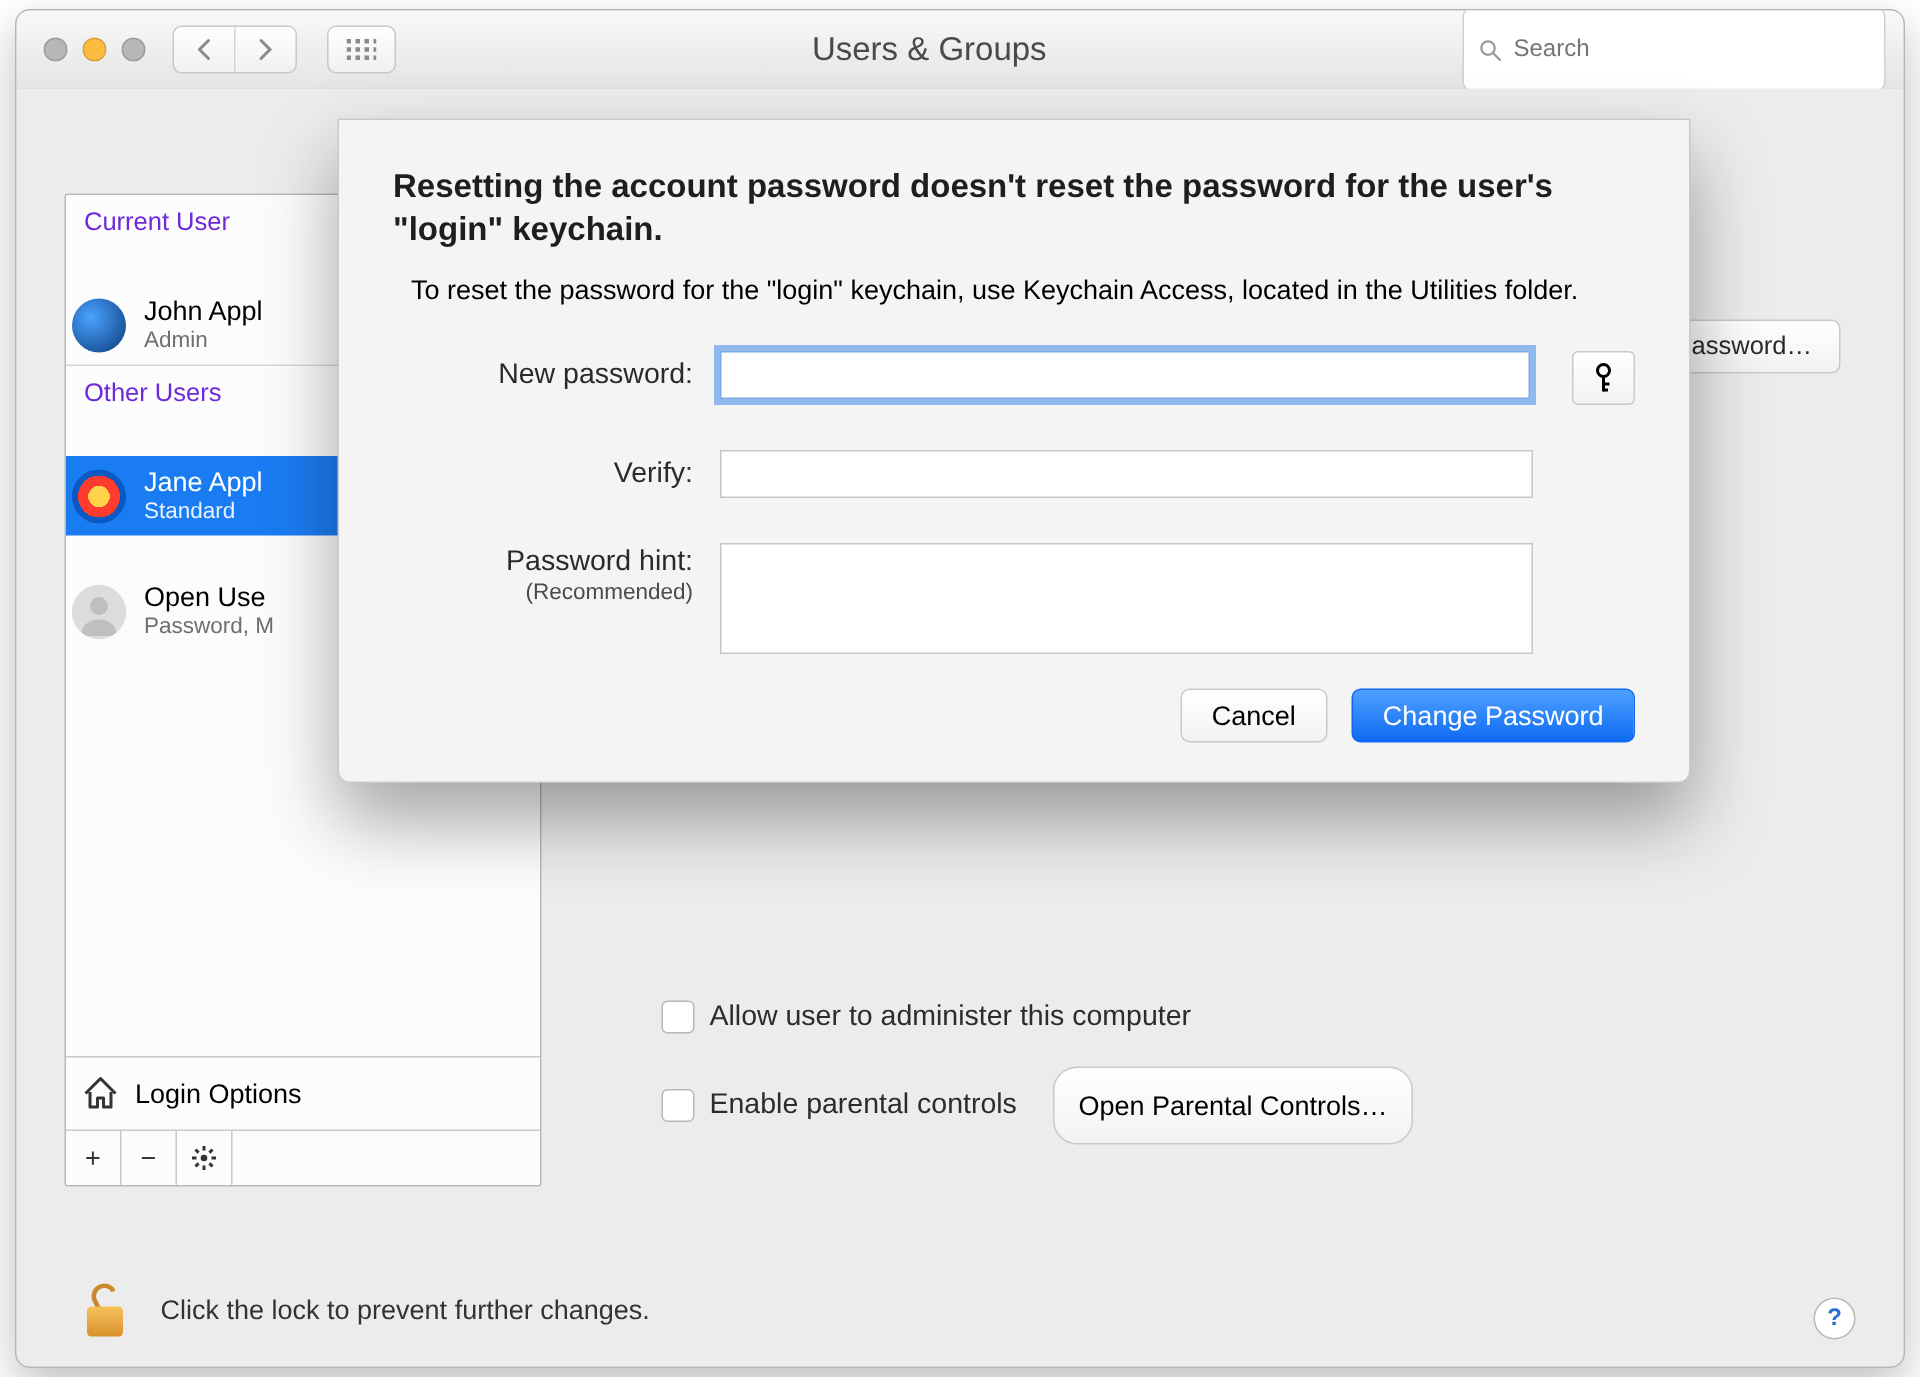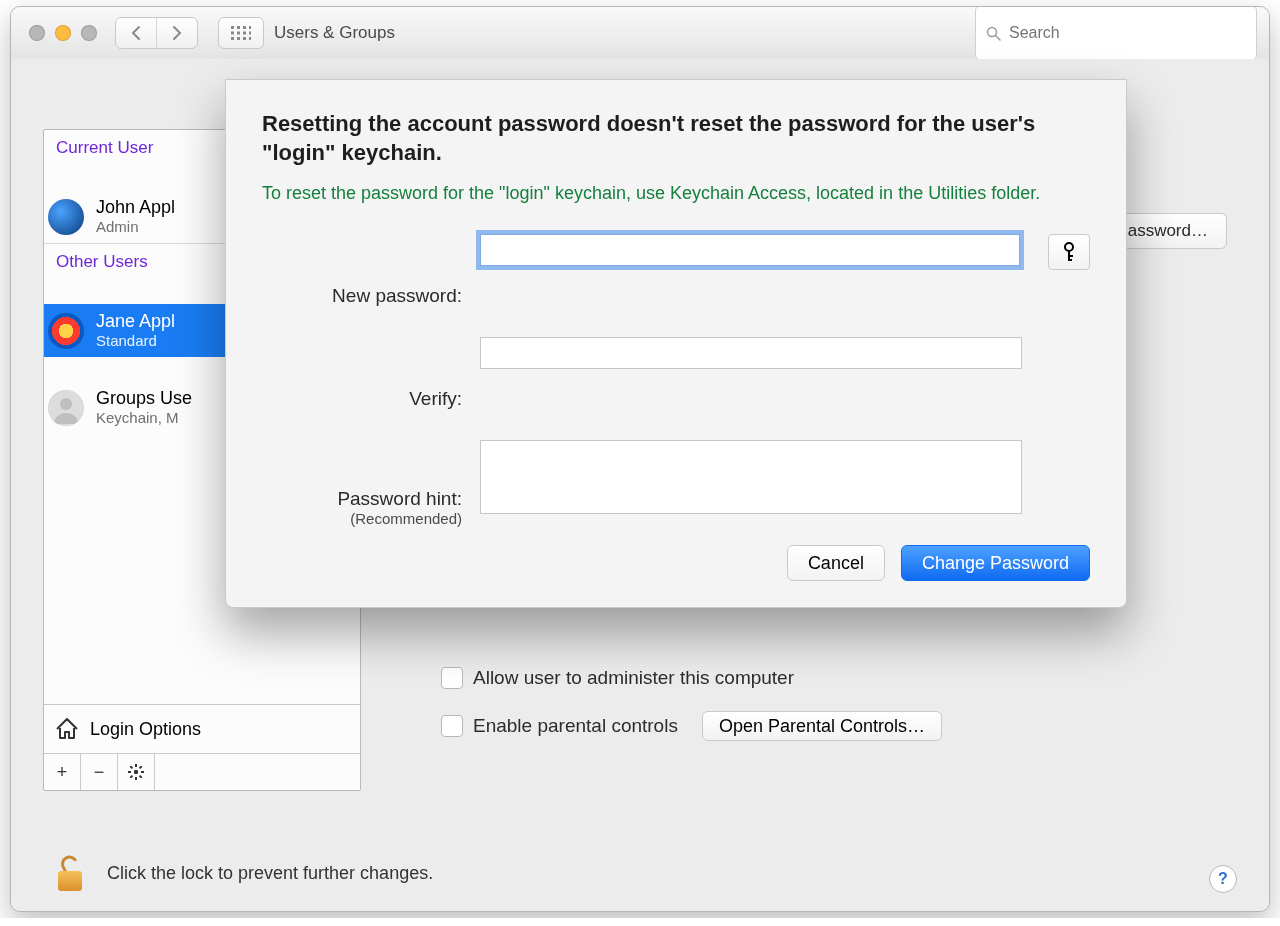--- a/index.html
+++ b/index.html
@@ -5,21 +5,21 @@
 html,body{margin:0;padding:0;font-family:-apple-system,"Helvetica Neue",Helvetica,Arial,sans-serif;background:#fff;}
 .window{width:1258px;height:904px;margin:6px auto;border:1px solid #b5b5b5;border-radius:10px;overflow:hidden;box-shadow:0 12px 30px rgba(0,0,0,.25);position:relative;background:#ececec;}
 .titlebar{height:52px;background:linear-gradient(#f9f9f9,#e4e4e4);border-bottom:1px solid #c0c0c0;display:flex;align-items:center;padding:0 12px;gap:10px;}
 .traffic{display:flex;gap:10px;margin-right:8px;padding-left:6px;}
 .dot{width:14px;height:14px;border-radius:50%;border:1px solid rgba(0,0,0,.15);}
 .dot.red{background:#b7b7b7;} .dot.yellow{background:#fdbc40;} .dot.green{background:#b7b7b7;}
 .tb-group{display:flex;border:1px solid #c8c8c8;border-radius:6px;background:linear-gradient(#ffffff,#f0f0f0);height:30px;}
 .tb-btn{width:40px;display:flex;align-items:center;justify-content:center;color:#8a8a8a;}
 .tb-btn+.tb-btn{border-left:1px solid #d5d5d5;}
 .grid-btn{width:44px;height:30px;border:1px solid #c8c8c8;border-radius:6px;background:linear-gradient(#ffffff,#f0f0f0);display:flex;align-items:center;justify-content:center;color:#8a8a8a;margin-left:10px;}
-.title{flex:1;text-align:left;font-size:17px;color:#4a4a4a;}
+.title{flex:1;text-align:center;font-size:22px;color:#4a4a4a;}
 .searchwrap{width:260px;height:30px;border:1px solid #d0d0d0;border-radius:6px;background:#fff;display:flex;align-items:center;gap:6px;padding:12px 10px;color:#9a9a9a;font-size:16px;}
 .content{position:absolute;top:52px;left:0;right:0;bottom:0;background:#ececec;}
 .sidebar{position:absolute;left:32px;top:70px;width:316px;height:660px;background:#fcfcfc;border:1px solid #b9b9b9;border-radius:2px;display:flex;flex-direction:column;}
 .sec-label{padding:8px 12px;color:#6d28d9;font-size:17px;}
 .divider{height:1px;background:#d8d8d8;}
 .urow{display:flex;align-items:center;gap:12px;padding:8px 4px;margin-top:24px;}
 .urow.selected{background:#1a7cf3;color:#fff;}
 .avatar{width:36px;height:36px;border-radius:50%;background:#cfcfcf;flex:none;overflow:hidden;display:flex;align-items:center;justify-content:center;}
 .avatar.earth{background:radial-gradient(circle at 35% 35%,#4aa3ff,#0a3a7a);} 
 .avatar.target{background:radial-gradient(circle,#ffd24a 0 28%,#ff3b30 28% 55%,#0a58c2 55% 100%);} 
@@ -29,29 +29,29 @@
 .urow.selected .urole{color:#e8f1ff;}
 .flexcol{display:flex;flex-direction:column;}
 .spacer{flex:1;}
 .login-opt{border-top:1px solid #c9c9c9;height:48px;display:flex;align-items:center;gap:10px;padding:0 10px;font-size:18px;}
 .small-tools{border-top:1px solid #c9c9c9;height:36px;display:flex;}
 .small-tools .cell{width:36px;border-right:1px solid #c9c9c9;display:flex;align-items:center;justify-content:center;font-size:18px;color:#333;}
 .reset-btn{position:absolute;right:42px;top:154px;height:36px;border:1px solid #c9c9c9;border-radius:6px;background:linear-gradient(#ffffff,#f2f2f2);padding:0 18px;font-size:17px;color:#2a2a2a;display:flex;align-items:center;}
 .checks{position:absolute;left:430px;top:608px;}
 .ck{display:flex;align-items:center;gap:10px;font-size:19px;color:#2c2c2c;margin-bottom:22px;}
 .box{width:20px;height:20px;border:1px solid #b8b8b8;border-radius:4px;background:#fff;}
-.pbtn{height:30px;border:1px solid #c9c9c9;border-radius:6px;background:linear-gradient(#ffffff,#f2f2f2);padding:0 16px;font-size:18px;margin-left:14px;}
+.pbtn{height:52px;border:1px solid #c9c9c9;border-radius:16px;background:linear-gradient(#ffffff,#f2f2f2);padding:0 16px;font-size:18px;margin-left:14px;}
 .lockrow{position:absolute;left:42px;bottom:16px;display:flex;align-items:center;gap:20px;font-size:18px;color:#333;}
 .help{position:absolute;right:32px;bottom:18px;width:26px;height:26px;border-radius:50%;border:1px solid #b8b8b8;display:flex;align-items:center;justify-content:center;color:#2a6fd6;font-weight:bold;background:#fff;}
 
 .modal{position:absolute;left:214px;top:20px;width:828px;background:#f4f4f4;border:1px solid #c9c9c9;border-bottom-left-radius:8px;border-bottom-right-radius:8px;box-shadow:0 25px 50px rgba(0,0,0,.35);padding:30px 36px 26px 36px;z-index:5;}
 .modal h2{font-size:22px;margin:0 0 14px 0;font-weight:700;color:#1e1e1e;line-height:1.3;}
-.modal p{font-size:18px;margin:0 0 28px 0;color:#15803d;line-height:1.4;}
+.modal p{font-size:18px;margin:0 0 28px 12px;color:#000000;line-height:1.4;}
 .frow{display:flex;align-items:flex-start;gap:18px;margin-bottom:30px;}
-.flabel{width:200px;text-align:right;font-size:19px;color:#2a2a2a;padding-top:5px;margin-top:46px;}
+.flabel{width:200px;text-align:right;font-size:19px;color:#2a2a2a;padding-top:5px;}
 .finput{flex:1;}
 .finput input,.finput textarea{width:100%;box-sizing:border-box;border:1px solid #c6c6c6;background:#fff;font-size:16px;padding:6px 8px;border-radius:0;}
 .finput input{height:32px;}
 .focus{outline:4px solid #8fb9ef;border-color:#7faae6!important;}
 .keybtn{width:40px;height:34px;border:1px solid #c9c9c9;border-radius:4px;background:linear-gradient(#ffffff,#f2f2f2);display:flex;align-items:center;justify-content:center;margin-left:10px;}
 .hint{font-size:15px;color:#4a4a4a;text-align:right;}
 .btnrow{display:flex;justify-content:flex-end;gap:16px;margin-top:6px;}
 .btn{height:36px;border-radius:6px;padding:0 20px;font-size:18px;border:1px solid #c9c9c9;background:linear-gradient(#ffffff,#f2f2f2);}
 .btn.primary{background:linear-gradient(#4ea1ff,#0f6af2);color:#fff;border-color:#0f6af2;}
 svg{display:block;}
@@ -128,22 +128,22 @@
       </div>
       <div class="urow">
         <div class="avatar grey">
           <svg viewBox="0 0 36 36">
               <circle cx="18" cy="18" r="18" fill="#dcdcdc"></circle>
               <circle cx="18" cy="14" r="6" fill="#bfbfbf"></circle>
               <path d="M6 34c0-7 5.5-11 12-11s12 4 12 11z" fill="#bfbfbf"></path>
             </svg>
         </div>
         <div class="flexcol">
-          <div class="uname">Groups Use</div>
-          <div class="urole">Keychain, M</div>
+          <div class="uname">Open Use</div>
+          <div class="urole">Password, M</div>
         </div>
       </div>
       <div class="spacer"></div>
       <div class="login-opt">
         <svg width="26" height="26" viewBox="0 0 26 26">
             <path d="M3 13 L13 3 L23 13 M6 12v10h5v-6h4v6h5V12" fill="none" stroke="#333" stroke-width="2" stroke-linejoin="round"></path>
           </svg>
         <span>Login Options</span>
       </div>
       <div class="small-tools">

